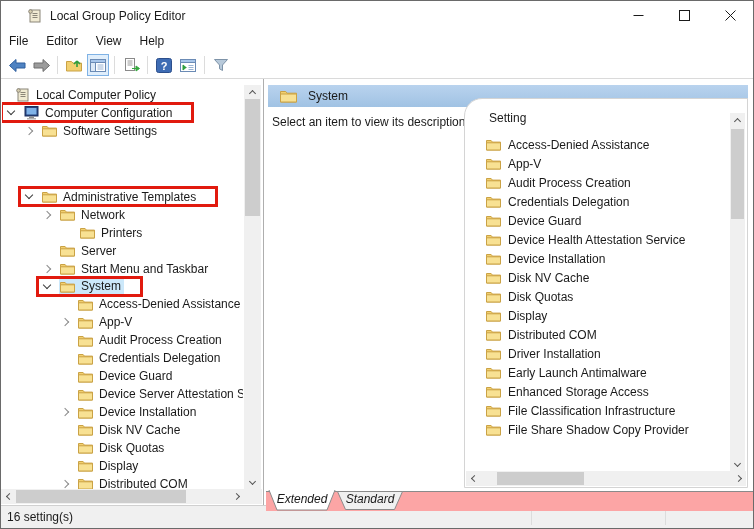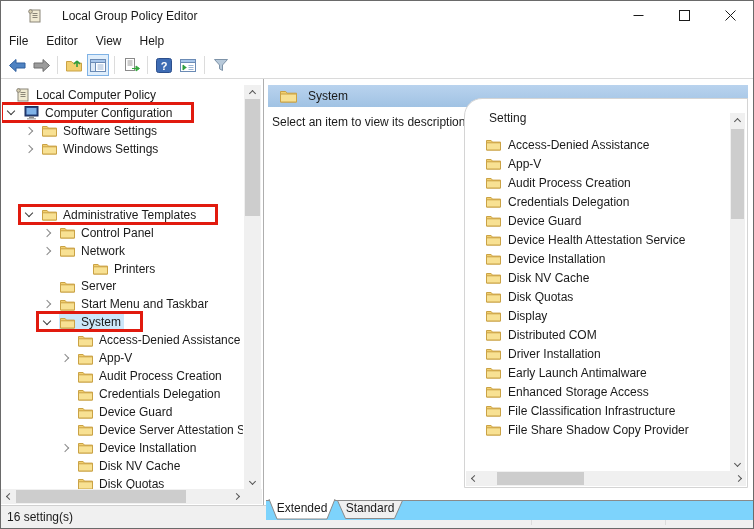--- a/index.html
+++ b/index.html
@@ -6,21 +6,21 @@
   *{box-sizing:border-box;}
   .window{
     position:relative;width:754px;height:529px;
     border:1px solid #6a6a6a;background:#ffffff;
     font-family:"Liberation Sans", sans-serif;font-size:12px;color:#1a1a1a;
     overflow:hidden;
   }
   
   .titlebar{height:29px;display:flex;align-items:center;background:#fff;position:relative;}
   .title-icon{margin-left:26px;display:flex;}
-  .title-text{margin-left:20px;}
+  .title-text{margin-left:8px;}
   .caption-btns{position:absolute;right:0;top:0;height:29px;display:flex;}
   .cap-btn{width:46px;height:29px;display:flex;align-items:center;justify-content:center;}
   
   .menubar{height:22px;display:flex;align-items:center;background:#fff;}
   .menu-item{padding:3px 9px;}
   .menu-item:first-child{padding-left:8px;}
   
   .toolbar{height:26px;display:flex;align-items:center;background:#fff;padding-left:4px;}
   .tb-btn{width:22px;height:22px;display:flex;align-items:center;justify-content:center;margin:0 1px;}
   .tb-btn.active{background:#e0eefb;border:1px solid #7fb2e5;}
@@ -64,21 +64,21 @@
               border:1px solid #d4d4d4;border-top-left-radius:18px;z-index:2;}
   .col-header{position:absolute;left:24px;top:12px;}
   .list-rows{position:absolute;left:0;top:36px;right:18px;height:302px;overflow:hidden;}
   .list-row{height:19px;display:flex;align-items:center;white-space:nowrap;}
   .list-ic{margin-left:21px;margin-right:7px;display:flex;flex:0 0 15px;}
   .list-vscroll{right:2px;top:14px;width:15px;height:358px;}
   .list-vthumb{left:1px;right:1px;top:16px;height:90px;}
   .list-hscroll{left:1px;right:1px;bottom:1px;height:15px;}
   .list-hthumb{top:1px;bottom:1px;left:31px;width:87px;}
   
-  .tabs{position:absolute;left:0;right:0;top:421px;height:20px;background:#7dd3fc;z-index:3;}
+  .tabs{position:absolute;left:0;right:0;top:412px;height:20px;background:#fca5a5;z-index:3;font-style:italic;}
   .tabs-topline{position:absolute;left:0;right:0;top:0;height:1px;background:#8a8a8a;}
   .tab{position:absolute;top:0;}
   .tab-label{position:absolute;left:0;right:0;top:2px;text-align:center;}
   
   .statusbar{position:relative;height:23px;background:#f0f0f0;border-top:1px solid #d0d0d0;display:flex;align-items:center;}
   .status-text{margin-left:6px;}
   .status-sep{position:absolute;top:3px;bottom:3px;width:1px;background:#dcdcdc;}
 </style>
 </head>
 <body>
@@ -217,78 +217,50 @@
             <span class="cluster">
               <span class="tree-ic">
                 <svg width="15" height="13" viewBox="0 0 15 13">
                   <path d="M0.5 2.5 h4.6 l1.4 1.6 h8 V12 H0.5 Z" fill="#f2d070" stroke="#caa245"></path>
                   <path d="M0.5 4.8 h14 V12 H0.5 Z" fill="#f8e193" stroke="#caa245"></path>
                 </svg>
               </span>
               <span class="tree-label">Software Settings</span>
             </span>
           </div>
-          <div class="tree-row" style="padding-left: 21px;">
+          <div class="tree-row" style="padding-left: 21px; margin-top: 48px;">
+            <span class="chev-slot">
+              <span class="chev down"></span>
+            </span>
+            <span class="cluster">
+              <span class="tree-ic">
+                <svg width="15" height="13" viewBox="0 0 15 13">
+                  <path d="M0.5 2.5 h4.6 l1.4 1.6 h8 V12 H0.5 Z" fill="#f2d070" stroke="#caa245"></path>
+                  <path d="M0.5 4.8 h14 V12 H0.5 Z" fill="#f8e193" stroke="#caa245"></path>
+                </svg>
+              </span>
+              <span class="tree-label">Administrative Templates</span>
+            </span>
+            <div class="red-box" style="border-color: rgb(225, 26, 14); left: 16px; width: 200px;"></div>
+          </div>
+          <div class="tree-row" style="padding-left: 39px;">
             <span class="chev-slot">
               <span class="chev right"></span>
             </span>
             <span class="cluster">
               <span class="tree-ic">
                 <svg width="15" height="13" viewBox="0 0 15 13">
                   <path d="M0.5 2.5 h4.6 l1.4 1.6 h8 V12 H0.5 Z" fill="#f2d070" stroke="#caa245"></path>
                   <path d="M0.5 4.8 h14 V12 H0.5 Z" fill="#f8e193" stroke="#caa245"></path>
                 </svg>
               </span>
-              <span class="tree-label">Windows Settings</span>
-            </span>
-          </div>
-          <div class="tree-row" style="padding-left: 21px; margin-top: 48px;">
-            <span class="chev-slot">
-              <span class="chev down"></span>
-            </span>
-            <span class="cluster">
-              <span class="tree-ic">
-                <svg width="15" height="13" viewBox="0 0 15 13">
-                  <path d="M0.5 2.5 h4.6 l1.4 1.6 h8 V12 H0.5 Z" fill="#f2d070" stroke="#caa245"></path>
-                  <path d="M0.5 4.8 h14 V12 H0.5 Z" fill="#f8e193" stroke="#caa245"></path>
-                </svg>
-              </span>
-              <span class="tree-label">Administrative Templates</span>
-            </span>
-            <div class="red-box" style="border-color: rgb(225, 26, 14); left: 16px; width: 200px;"></div>
-          </div>
-          <div class="tree-row" style="padding-left: 39px;">
-            <span class="chev-slot">
-              <span class="chev right"></span>
-            </span>
-            <span class="cluster">
-              <span class="tree-ic">
-                <svg width="15" height="13" viewBox="0 0 15 13">
-                  <path d="M0.5 2.5 h4.6 l1.4 1.6 h8 V12 H0.5 Z" fill="#f2d070" stroke="#caa245"></path>
-                  <path d="M0.5 4.8 h14 V12 H0.5 Z" fill="#f8e193" stroke="#caa245"></path>
-                </svg>
-              </span>
-              <span class="tree-label">Control Panel</span>
-            </span>
-          </div>
-          <div class="tree-row" style="padding-left: 39px;">
-            <span class="chev-slot">
-              <span class="chev right"></span>
-            </span>
-            <span class="cluster">
-              <span class="tree-ic">
-                <svg width="15" height="13" viewBox="0 0 15 13">
-                  <path d="M0.5 2.5 h4.6 l1.4 1.6 h8 V12 H0.5 Z" fill="#f2d070" stroke="#caa245"></path>
-                  <path d="M0.5 4.8 h14 V12 H0.5 Z" fill="#f8e193" stroke="#caa245"></path>
-                </svg>
-              </span>
               <span class="tree-label">Network</span>
             </span>
           </div>
-          <div class="tree-row" style="padding-left: 39px; margin-left: 33px;">
+          <div class="tree-row" style="padding-left: 59px;">
             <span class="chev-slot"></span>
             <span class="cluster">
               <span class="tree-ic">
                 <svg width="15" height="13" viewBox="0 0 15 13">
                   <path d="M0.5 2.5 h4.6 l1.4 1.6 h8 V12 H0.5 Z" fill="#f2d070" stroke="#caa245"></path>
                   <path d="M0.5 4.8 h14 V12 H0.5 Z" fill="#f8e193" stroke="#caa245"></path>
                 </svg>
               </span>
               <span class="tree-label">Printers</span>
             </span>

